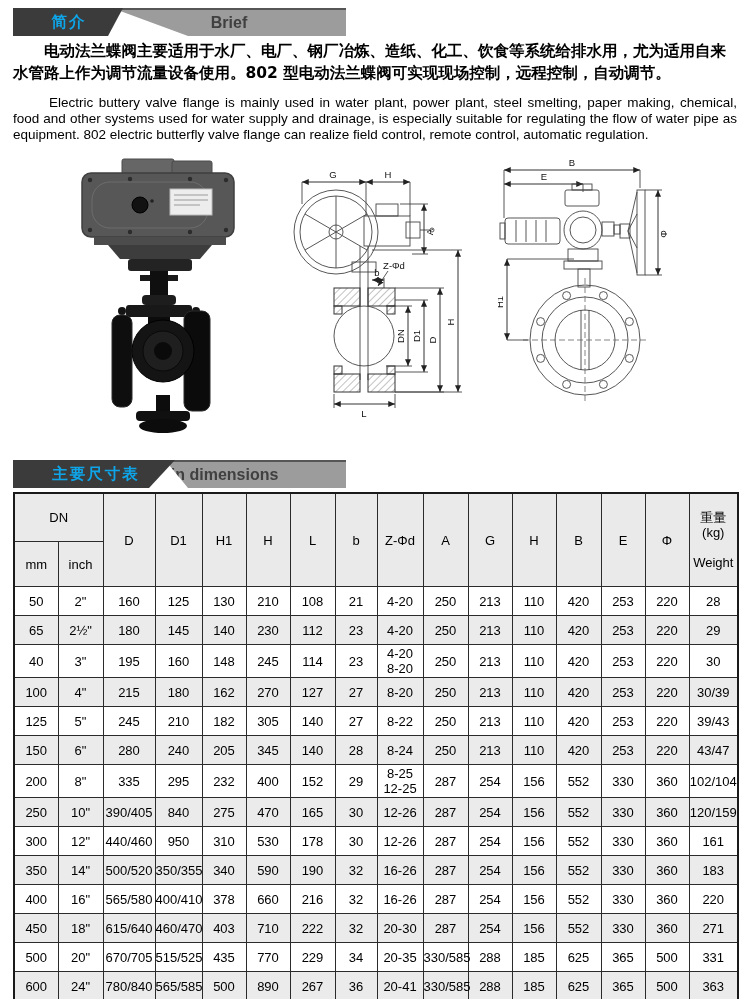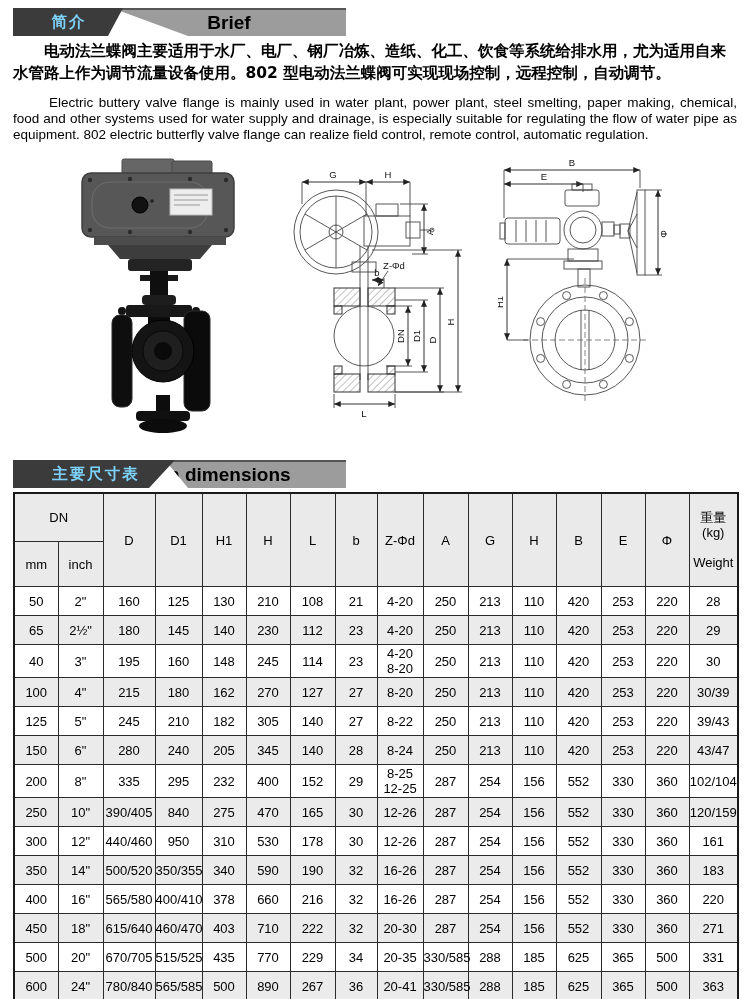--- a/index.html
+++ b/index.html
@@ -2,23 +2,23 @@
 <html><head>
 <meta charset="utf-8">
 <style>
   html,body{margin:0;padding:0;background:#fff;}
   .page{position:relative;width:750px;height:999px;background:#fff;overflow:hidden;
         font-family:"Liberation Sans","DejaVu Sans",sans-serif;color:#000;}
 
   
   .banner{position:absolute;left:13px;width:333px;height:28px;}
   .banner-light{position:absolute;inset:0;background:#9c9c9c;border-top:2px solid #565656;
-    display:flex;align-items:center;justify-content:center;color:#000000;font-weight:bold;font-size:19px;}
+    display:flex;align-items:center;justify-content:center;color:#404040;font-weight:bold;font-size:16px;}
   .banner-dark{position:absolute;left:0;top:0;height:100%;background:#3b3b3b;
-    display:flex;align-items:center;justify-content:center;color:#7dd3fc;font-weight:bold;font-size:15.5px;
+    display:flex;align-items:center;justify-content:center;color:#0ea5e9;font-weight:bold;font-size:15.5px;
     letter-spacing:2px;}
   .banner1{top:8px;}
   .banner1 .banner-light{clip-path:polygon(99px 0,100% 0,100% 100%,175px 100%);padding-left:99px;}
   .banner1 .banner-dark{width:112px;clip-path:polygon(0 0,110px 0,95px 100%,0 100%);padding-right:12px;}
   .banner2{top:460px;}
   .banner2 .banner-light{clip-path:polygon(152px 0,100% 0,100% 100%,175px 100%);padding-left:68px;}
   .banner2 .banner-dark{width:166px;clip-path:polygon(0 0,162px 0,136px 100%,0 100%);padding-right:14px;justify-content:center;}
 
   
   .para-zh{position:absolute;top:40px;left:13px;width:724px;margin:0;

